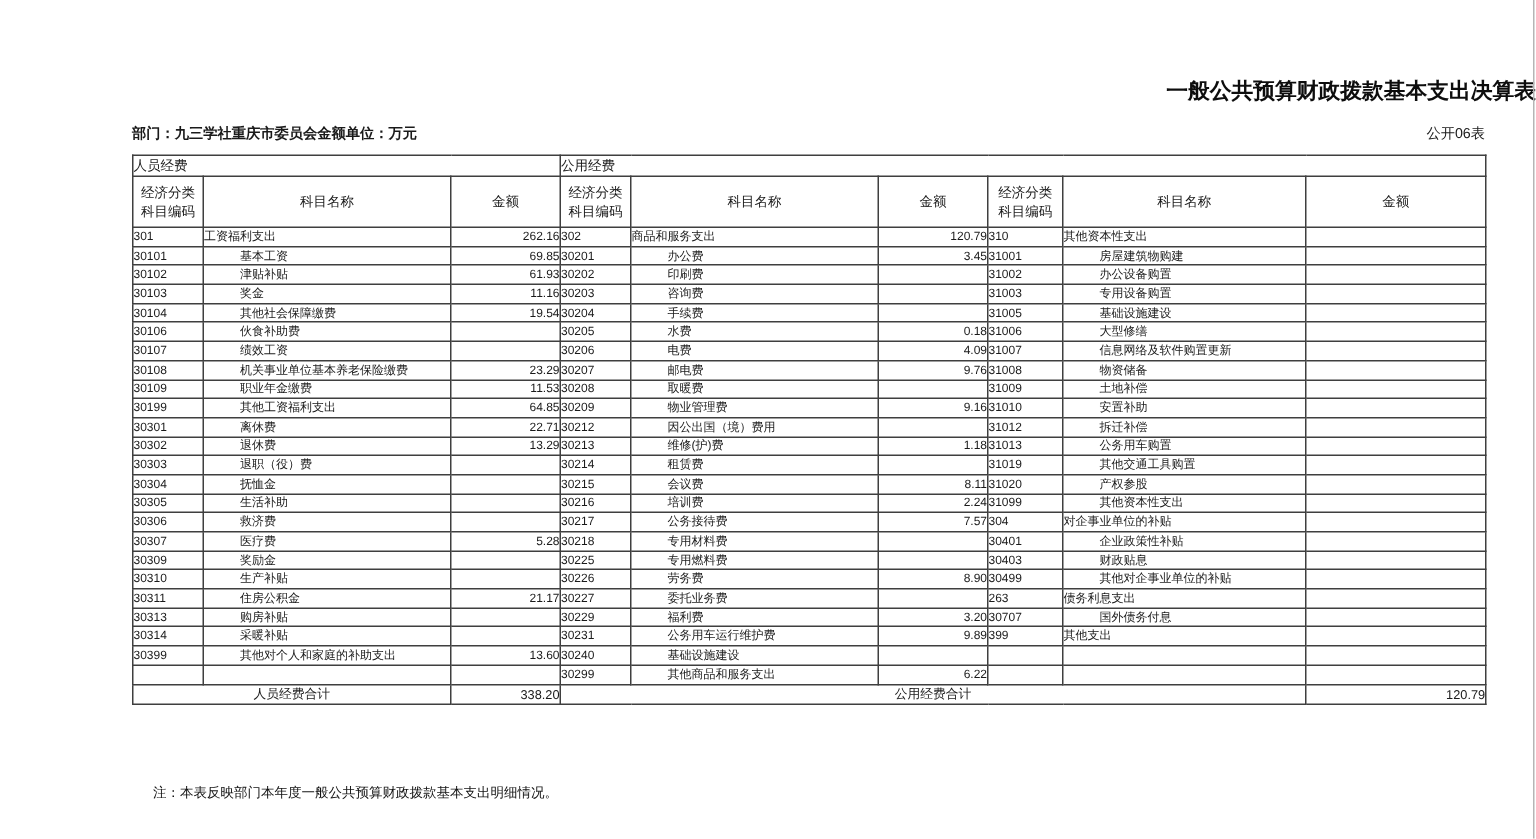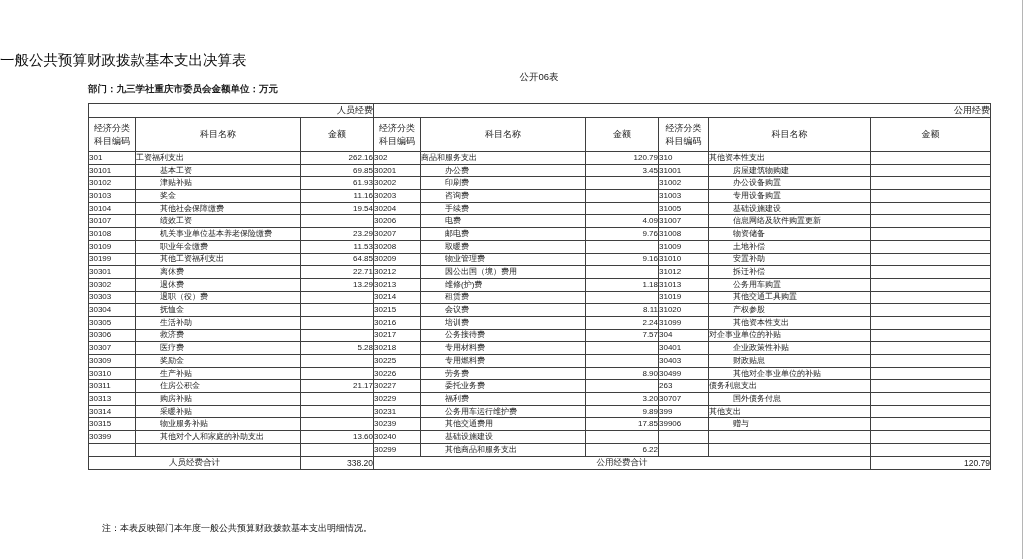--- a/index.html
+++ b/index.html
@@ -4,40 +4,40 @@
 <style>
   html,body { margin:0; padding:0; }
   body {
     width:1024px; height:559px; background:#ffffff; position:relative;
     font-family:"Liberation Sans", sans-serif; color:#1a1a1a; overflow:hidden;
   }
   .page { position:absolute; inset:0; }
   .page-edge { position:absolute; right:1px; top:0; height:100%; border-left:1px solid #b5b5b5; }
 
   .title {
-    position:absolute; top:51px; left:0; width:100%; text-align:left;
-    font-size:14.5px; font-weight:normal; color:#0d0d0d;
+    position:absolute; top:51px; left:0; width:100%; text-align:right;
+    font-size:14.5px; font-weight:bold; color:#0d0d0d;
   }
   .table-code {
-    position:absolute; top:71px; left:88px; width:902px; text-align:center; font-size:9.5px;
+    position:absolute; top:83px; left:88px; width:902px; text-align:right; font-size:9.5px;
   }
   .meta-row {
     position:absolute; top:83px; left:88px; width:902px;
     display:flex; justify-content:flex-start; font-size:9.5px;font-weight:bold;
   }
 
   table.main {
     position:absolute; top:103px; left:88px; width:902px;
     border-collapse:collapse; table-layout:fixed;
   }
   table.main th, table.main td {
     border:1px solid #3f3f3f; font-weight:normal; color:#1a1a1a;
     overflow:hidden; white-space:nowrap; padding:0;
   }
-  tr.group-row th { height:11px; font-size:9px; text-align:right; }
+  tr.group-row th { height:11px; font-size:9px; text-align:left; }
   tr.col-head-row th {
     height:33px; font-size:9px; text-align:center;
     white-space:pre-line; line-height:1.35;
   }
   tbody td { height:11.7px; font-size:8px; line-height:1; }
   td.code  { padding-left:2px; text-align:left; }
   td.name  { padding-left:4px; text-align:left; }
   td.name.indent { padding-left:24px; }
   td.amount { text-align:right; padding-right:3px; }
   tfoot td { height:11px; font-size:8.5px; }
@@ -143,20 +143,31 @@
           <td class="name indent">其他社会保障缴费</td>
           <td class="amount">19.54</td>
           <td class="code">30204</td>
           <td class="name indent">手续费</td>
           <td class="amount"></td>
           <td class="code">31005</td>
           <td class="name indent">基础设施建设</td>
           <td class="amount"></td>
         </tr>
         <tr>
+          <td class="code">30106</td>
+          <td class="name indent">伙食补助费</td>
+          <td class="amount"></td>
+          <td class="code">30205</td>
+          <td class="name indent">水费</td>
+          <td class="amount">0.18</td>
+          <td class="code">31006</td>
+          <td class="name indent">大型修缮</td>
+          <td class="amount"></td>
+        </tr>
+        <tr>
           <td class="code">30107</td>
           <td class="name indent">绩效工资</td>
           <td class="amount"></td>
           <td class="code">30206</td>
           <td class="name indent">电费</td>
           <td class="amount">4.09</td>
           <td class="code">31007</td>
           <td class="name indent">信息网络及软件购置更新</td>
           <td class="amount"></td>
         </tr>
@@ -316,31 +327,20 @@
         </tr>
         <tr>
           <td class="code">30314</td>
           <td class="name indent">采暖补贴</td>
           <td class="amount"></td>
           <td class="code">30231</td>
           <td class="name indent">公务用车运行维护费</td>
           <td class="amount">9.89</td>
           <td class="code">399</td>
           <td class="name">其他支出</td>
-          <td class="amount"></td>
-        </tr>
-        <tr>
-          <td class="code">30315</td>
-          <td class="name indent">物业服务补贴</td>
-          <td class="amount"></td>
-          <td class="code">30239</td>
-          <td class="name indent">其他交通费用</td>
-          <td class="amount">17.85</td>
-          <td class="code">39906</td>
-          <td class="name indent">赠与</td>
           <td class="amount"></td>
         </tr>
         <tr>
           <td class="code">30399</td>
           <td class="name indent">其他对个人和家庭的补助支出</td>
           <td class="amount">13.60</td>
           <td class="code">30240</td>
           <td class="name indent">基础设施建设</td>
           <td class="amount"></td>
           <td class="code"></td>

